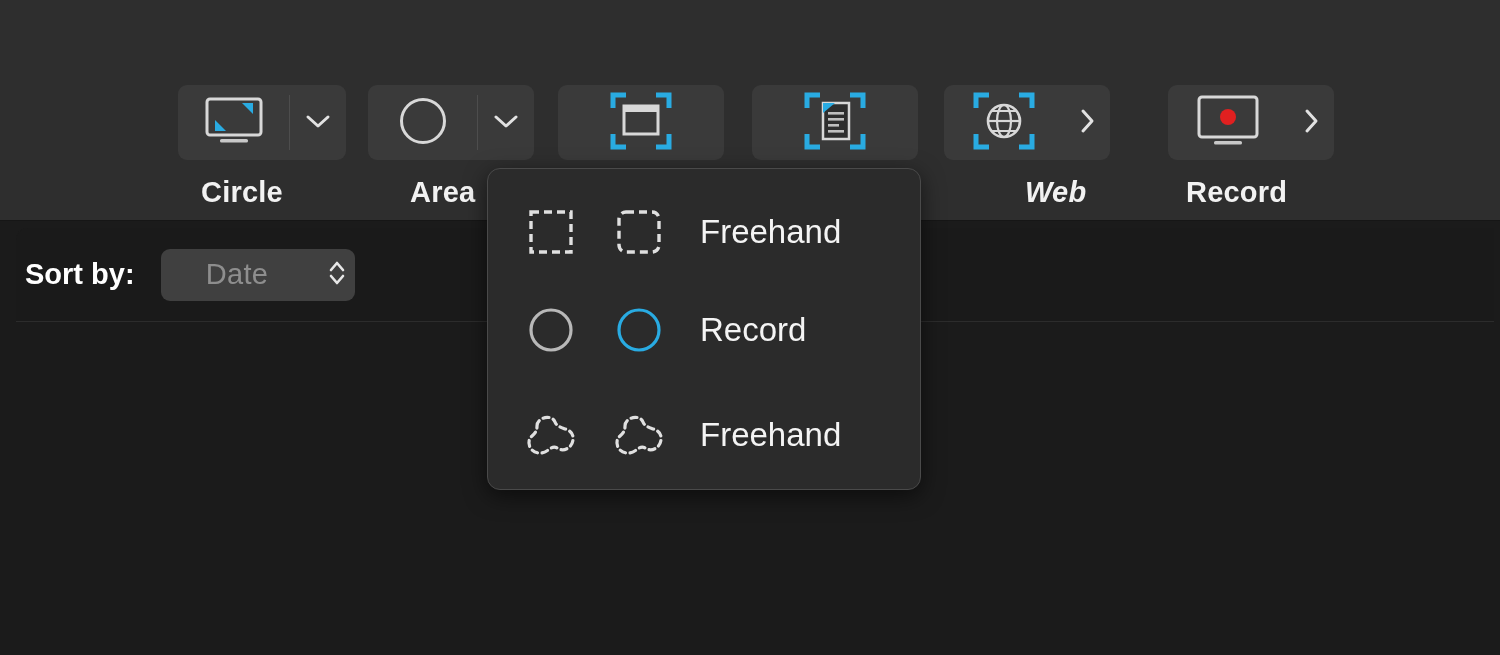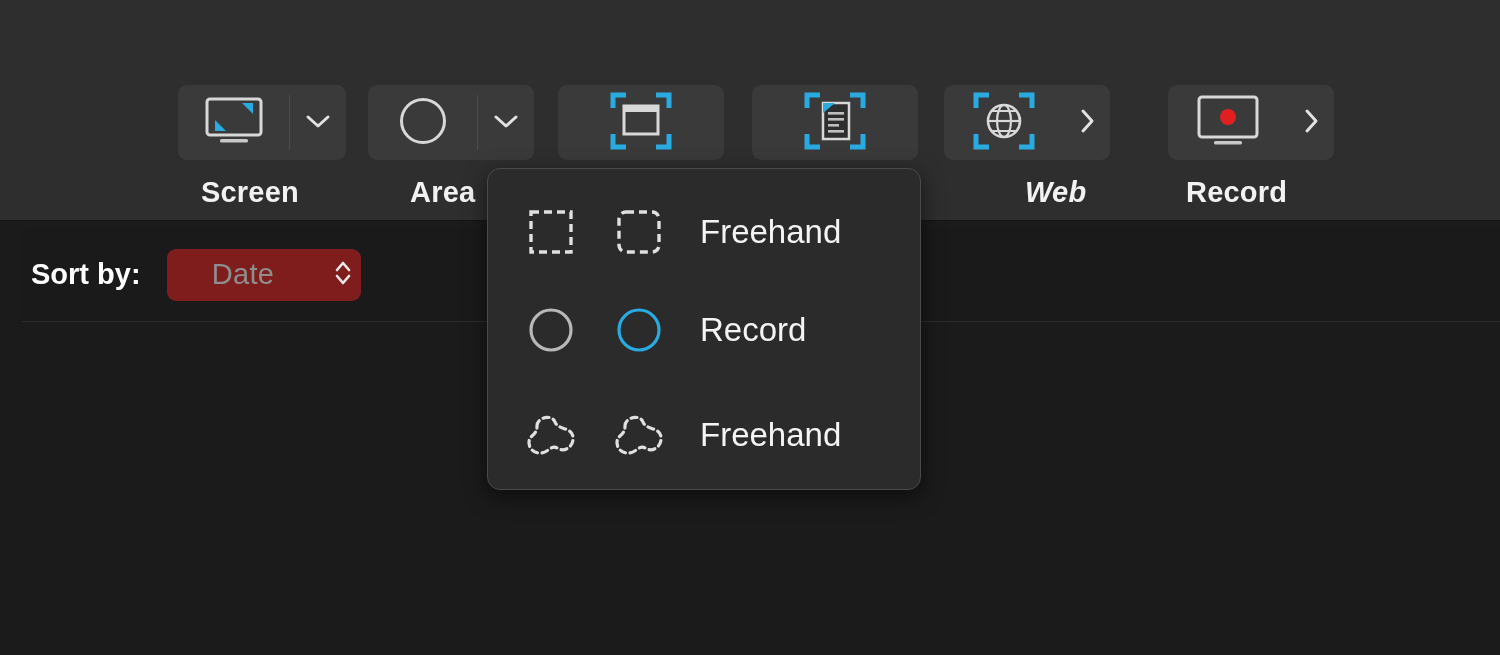--- a/index.html
+++ b/index.html
@@ -40,41 +40,41 @@
     width:46px;
   }
   .tool-label {
     position:absolute; top:176px;
     color:#f2f2f2; font-size:29px; font-weight:bold;
     letter-spacing:0.2px; white-space:nowrap;
   }
 
   
   .content-panel {
-    position:absolute; left:22px; top:228px;
+    position:absolute; left:16px; top:228px;
     width:1478px; height:427px;
     background:#1f1f1f;
     border-top-left-radius:12px;
     overflow:hidden;
   }
   .sort-bar {
     position:relative; height:94px;
     background:#1a1a1a;
     border-bottom:1px solid #2c2c2c;
     display:flex; align-items:center;
   }
   .sort-label {
     margin-left:9px;
     color:#ffffff; font-size:29px; font-weight:bold;
     white-space:nowrap;
   }
   .sort-select {
     margin-left:26px;
     width:194px; height:52px;
-    background:#7f1d1d;
+    background:#404040;
     border-radius:9px;
     display:flex; align-items:center; justify-content:space-between;
     padding:0 8px;
     gap:21px;
   }
   .sort-select-value {
     flex:1; text-align:center;
     color:#8e8e8e; font-size:29px;
     letter-spacing:0.3px;
   }
@@ -132,21 +132,21 @@
       </div>
       <div class="tool-split"></div>
       <div class="tool-chev">
         <span>
           <svg width="28" height="18" viewBox="0 0 28 18">
             <polyline points="4,5 14,14 24,5" fill="none" stroke="#e2e2e2" stroke-width="3" stroke-linecap="round" stroke-linejoin="round"></polyline>
           </svg>
         </span>
       </div>
     </div>
-    <div class="tool-label" style="left:201px;">Screen</div>
+    <div class="tool-label" style="left:201px;">Circle</div>
 
     <div class="tool-group" style="left:368px; width:166px;">
       <div class="tool-main" style="width:109px;">
         <span>
           <svg width="52" height="52" viewBox="0 0 52 52">
             <circle cx="26" cy="26" r="21.5" fill="none" stroke="#d8d8d8" stroke-width="3"></circle>
           </svg>
         </span>
       </div>
       <div class="tool-split"></div>

